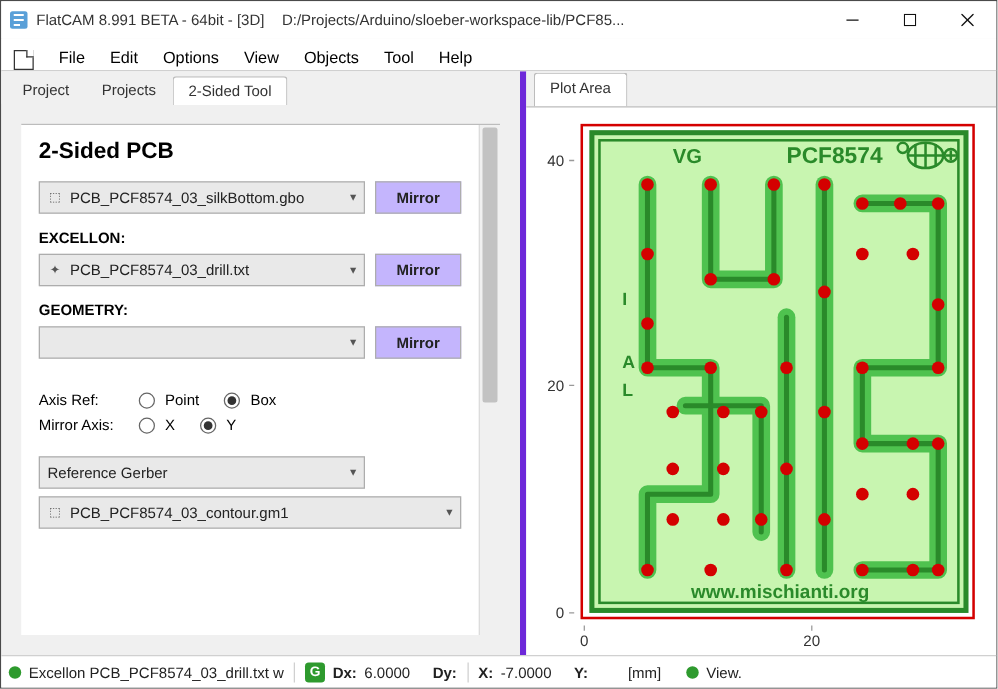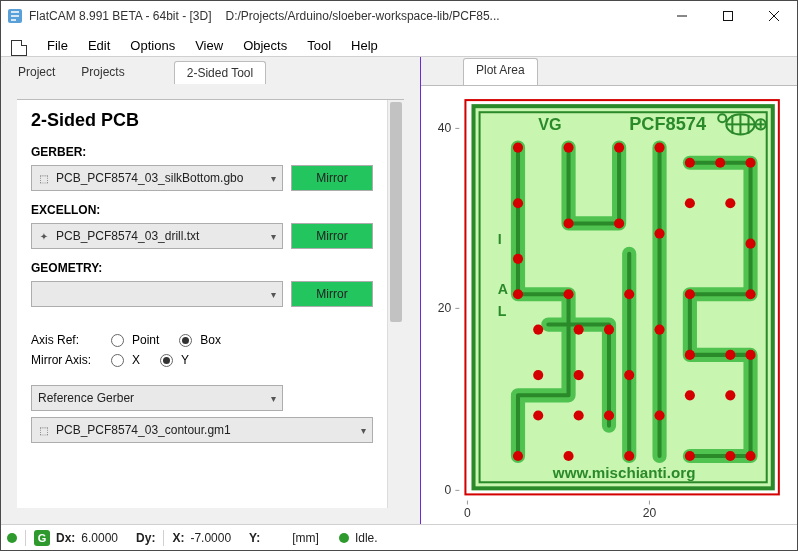--- a/index.html
+++ b/index.html
@@ -11,37 +11,37 @@
   .titlebar .title-text { flex:0 0 auto; white-space:nowrap; }
   .titlebar .spacer { flex:1; }
   .winbtn { width:46px; height:30px; display:flex; align-items:center; justify-content:center; color:#111; font-size:11px; }
   
   .menubar { height:26px; background:#fff; display:flex; align-items:flex-end; padding:0 4px; font-size:13px; border-bottom:1px solid #d0d0d0; }
   .menubar .doc-icon { width:16px; height:16px; margin:0 10px 0 6px; border:1px solid #333; position:relative; }
   .menubar .doc-icon::after { content:""; position:absolute; right:-1px; top:-1px; width:5px; height:5px; background:#fff; border-left:1px solid #333; border-bottom:1px solid #333; }
   .menubar .mitem { padding:3px 10px; cursor:default; }
   
   .mainrow { flex:1; display:flex; overflow:hidden; background:#f0f0f0; }
-  .left { width:420px; display:flex; flex-direction:column; border-right:1px solid #6d28d9; }
+  .left { width:420px; display:flex; flex-direction:column; border-right:5px solid #6d28d9; }
   .right { flex:1; display:flex; flex-direction:column; }
   
   .tabs { height:26px; display:flex; align-items:flex-end; padding-left:4px; background:#f0f0f0; }
   .tab { padding:4px 12px; font-size:12px; color:#333; border:1px solid transparent; border-bottom:none; cursor:default; }
-  .tab.active { background:#fff; border-color:#bcbcbc; border-top-left-radius:3px; border-top-right-radius:3px; position:relative; top:1px;margin-left:36px; }
+  .tab.active { background:#fff; border-color:#bcbcbc; border-top-left-radius:3px; border-top-right-radius:3px; position:relative; top:1px; }
   .panel-wrap { flex:1; background:#fff; border-top:1px solid #bcbcbc; margin:16px; position:relative; display:flex; }
   .panel { flex:1; padding:10px 14px 4px 14px; overflow-y:auto; overflow-x:hidden; }
   .vscroll { width:17px; background:#f0f0f0; border-left:1px solid #dcdcdc; position:relative; }
   .vscroll .thumb { position:absolute; left:2px; right:2px; top:2px; height:220px; background:#c2c2c2; border-radius:2px; }
   h2.tool-title { font-size:18px; font-weight:bold; margin-bottom:14px; }
   .section-label { font-size:12px; font-weight:600; margin:12px 0 6px 0; }
   .row { display:flex; gap:8px; margin-bottom:6px; }
   .combo { flex:1; height:26px; border:1px solid #adadad; background:#e9e9e9; display:flex; align-items:center; padding:0 6px; font-size:12px; color:#222; position:relative; }
   .combo .chev { margin-left:auto; font-size:10px; color:#555; }
   .combo .pre-icon { width:12px; height:12px; margin-right:6px; display:inline-flex; align-items:center; justify-content:center; font-size:10px; color:#555; }
-  .btn { width:82px; height:26px; border:1px solid #adadad; background:#22c55e; font-size:12px; color:#222; display:flex; align-items:center; justify-content:center; cursor:default; }
+  .btn { width:69px; height:26px; border:1px solid #adadad; background:#c4b5fd; font-size:12px; color:#222; display:flex; align-items:center; justify-content:center; cursor:default;font-weight:bold; }
   .radio-row { display:flex; align-items:center; gap:10px; font-size:12px; margin:6px 0; }
   .radio-row .lbl { width:70px; }
   .radio { width:13px; height:13px; border:1px solid #666; border-radius:50%; display:inline-flex; align-items:center; justify-content:center; margin-right:4px; }
   .radio.checked::after { content:""; width:7px; height:7px; background:#333; border-radius:50%; }
   .radiogrp { display:flex; align-items:center; gap:4px; margin-right:10px; cursor:default;}
   
   .plot-tabs { height:28px; display:flex; padding-left:6px; background:#f0f0f0; }
   .plotpanel { flex:1; background:#fff; border-top:1px solid #bcbcbc; position:relative; overflow:hidden; }
   .plot-svg { position:absolute; inset:6px; }
   
@@ -99,21 +99,20 @@
     <div class="left">
       <div class="tabs">
         <div class="tab">Project</div>
         <div class="tab">Projects</div>
         <div class="tab active">2-Sided Tool</div>
       </div>
       <div class="panel-wrap">
         <div class="panel">
           <h2 class="tool-title">2-Sided PCB</h2>
 
-          <div class="section-label">GERBER:</div>
           <div class="row">
             <div class="combo">
               <span class="pre-icon">⬚</span>
               <span>PCB_PCF8574_03_silkBottom.gbo</span>
               <span class="chev">▾</span>
             </div>
             <div class="btn">Mirror</div>
           </div>
 
           <div class="section-label">EXCELLON:</div>
@@ -291,31 +290,32 @@
                 <line x1="20" y1="-4" x2="20" y2="4"></line>
             </g>
           </g>
         </svg>
       </div>
     </div>
   </div>
 
   <div class="status">
     <span class="dot green"></span>
+    <span>Excellon PCB_PCF8574_03_drill.txt w</span>
     <span class="sep"></span>
     <span style="display:inline-flex;width:16px;height:16px;background:#2e9a2e;color:#fff;font-weight:bold;font-size:11px;align-items:center;justify-content:center;border-radius:3px">G</span>
     <strong>Dx:</strong>
     <span>6.0000</span>
     <span style="width:6px"></span>
     <strong>Dy:</strong>
     <span class="sep"></span>
     <strong>X:</strong>
     <span>-7.0000</span>
     <span style="width:6px"></span>
     <strong>Y:</strong>
     <span style="flex:0 0 20px"></span>
     <span>[mm]</span>
     <span style="width:8px"></span>
     <span class="dot green"></span>
-    <span>Idle.</span>
+    <span>View.</span>
   </div>
 
 </div>
 
 </body></html>

